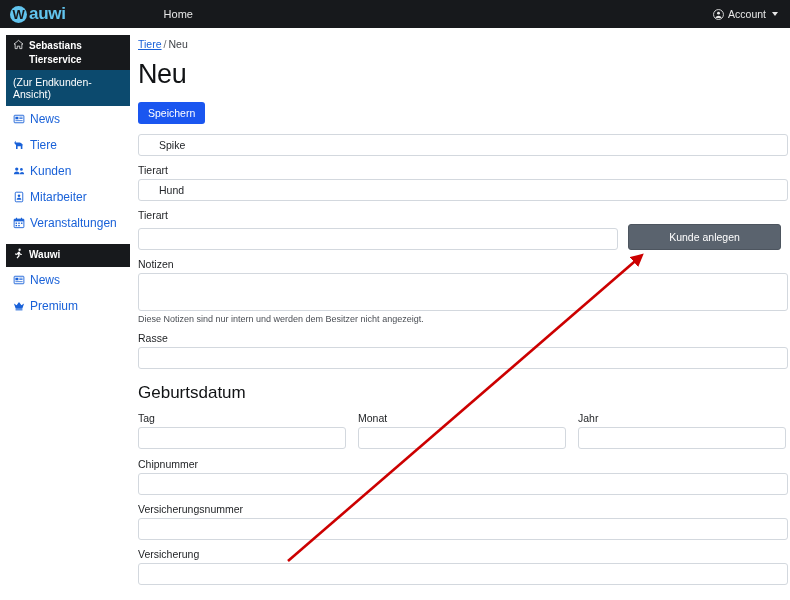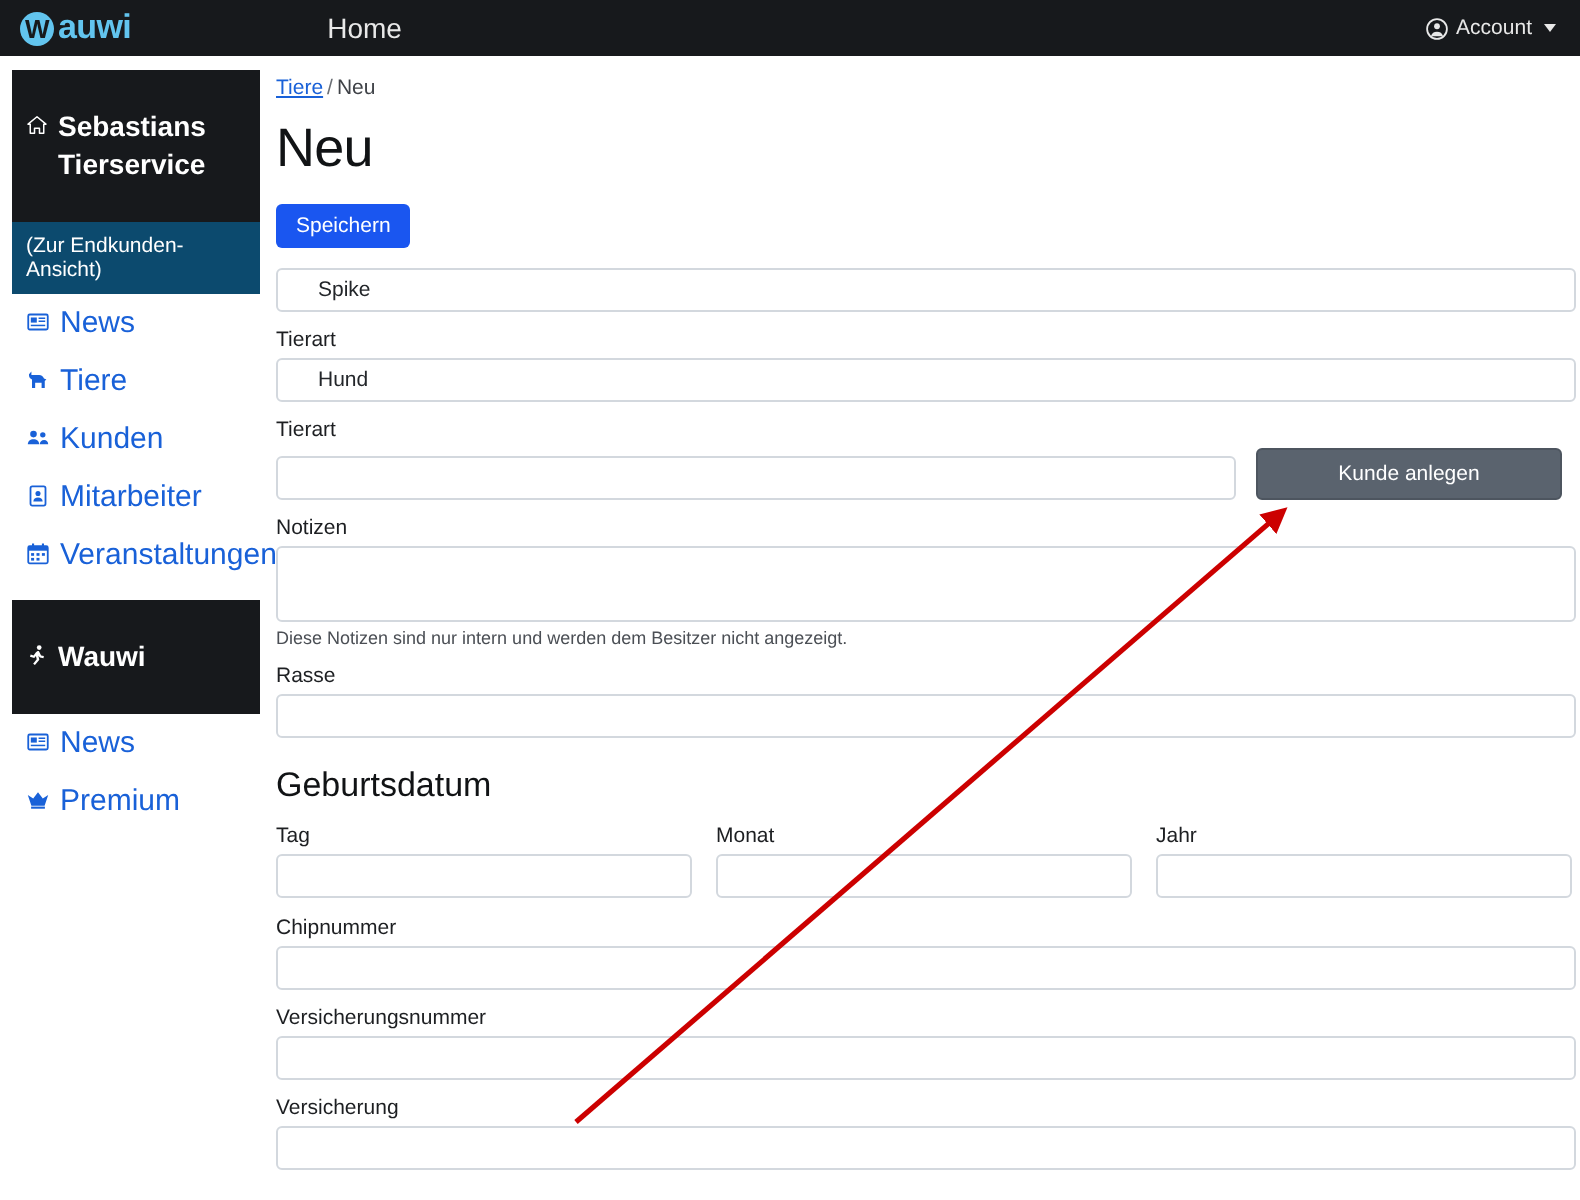--- a/index.html
+++ b/index.html
@@ -38,21 +38,21 @@
     font-weight: bold;
     display: flex;
     align-items: center;
     justify-content: center;
     line-height: 1;
     margin-right: 1px;
   }
   .nav-links { margin-left: 98px; display: flex; align-items: center; }
   .nav-link {
     color: #e8e8e8;
-    font-size: 14px;
+    font-size: 11px;
     text-decoration: none;
   }
   .nav-right {
     position: absolute;
     right: 12px;
     top: 0; bottom: 0;
     display: flex;
     align-items: center;
     gap: 4px;
     color: #e8e8e8;
@@ -79,41 +79,41 @@
   
   .sidebar {
     width: 130px;
     flex: 0 0 130px;
     background: #ffffff;
     padding: 7px 0 0 6px;
   }
   .side-section-head {
     background: #17191c;
     color: #ffffff;
-    font-size: 14px;
+    font-size: 10px;
     font-weight: bold;
-    padding: 19px 7px;
+    padding: 4px 7px;
     line-height: 1.35;
     display: flex;
     align-items: flex-start;
     gap: 5px;
   }
   .side-active {
     background: #0c4a6e;
     color: #ffffff;
     font-size: 10.5px;
     padding: 6px 7px;
   }
   .side-item {
     display: flex;
     align-items: center;
     gap: 5px;
     padding: 6px 7px;
     color: #1961d8;
-    font-size: 15px;
+    font-size: 12px;
     cursor: pointer;
   }
   .side-item .ico { width: 12px; height: 12px; display:inline-flex; align-items:center; justify-content:center; flex:0 0 12px; }
   .side-gap { height: 8px; }
 
   
   .main {
     flex: 1;
     padding: 10px 2px 0 8px;
     position: relative;

